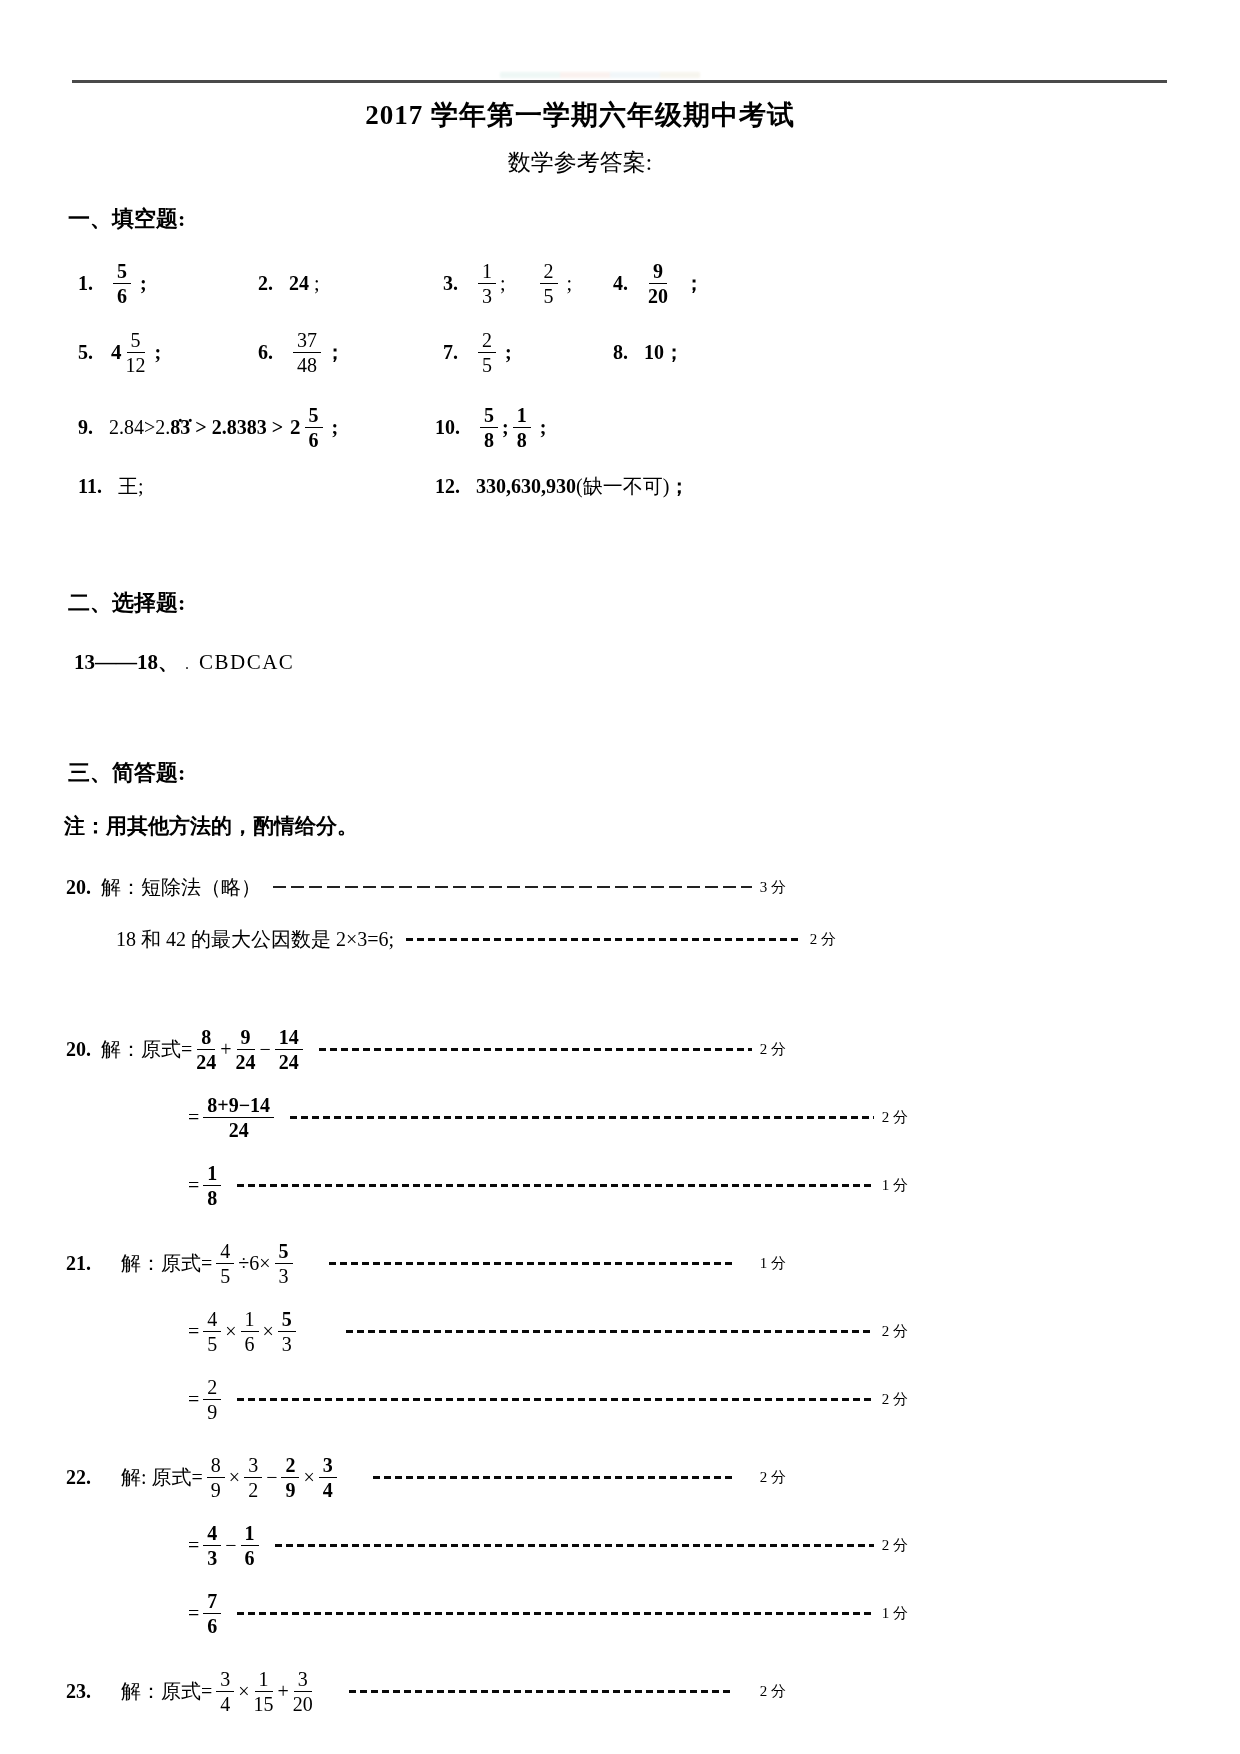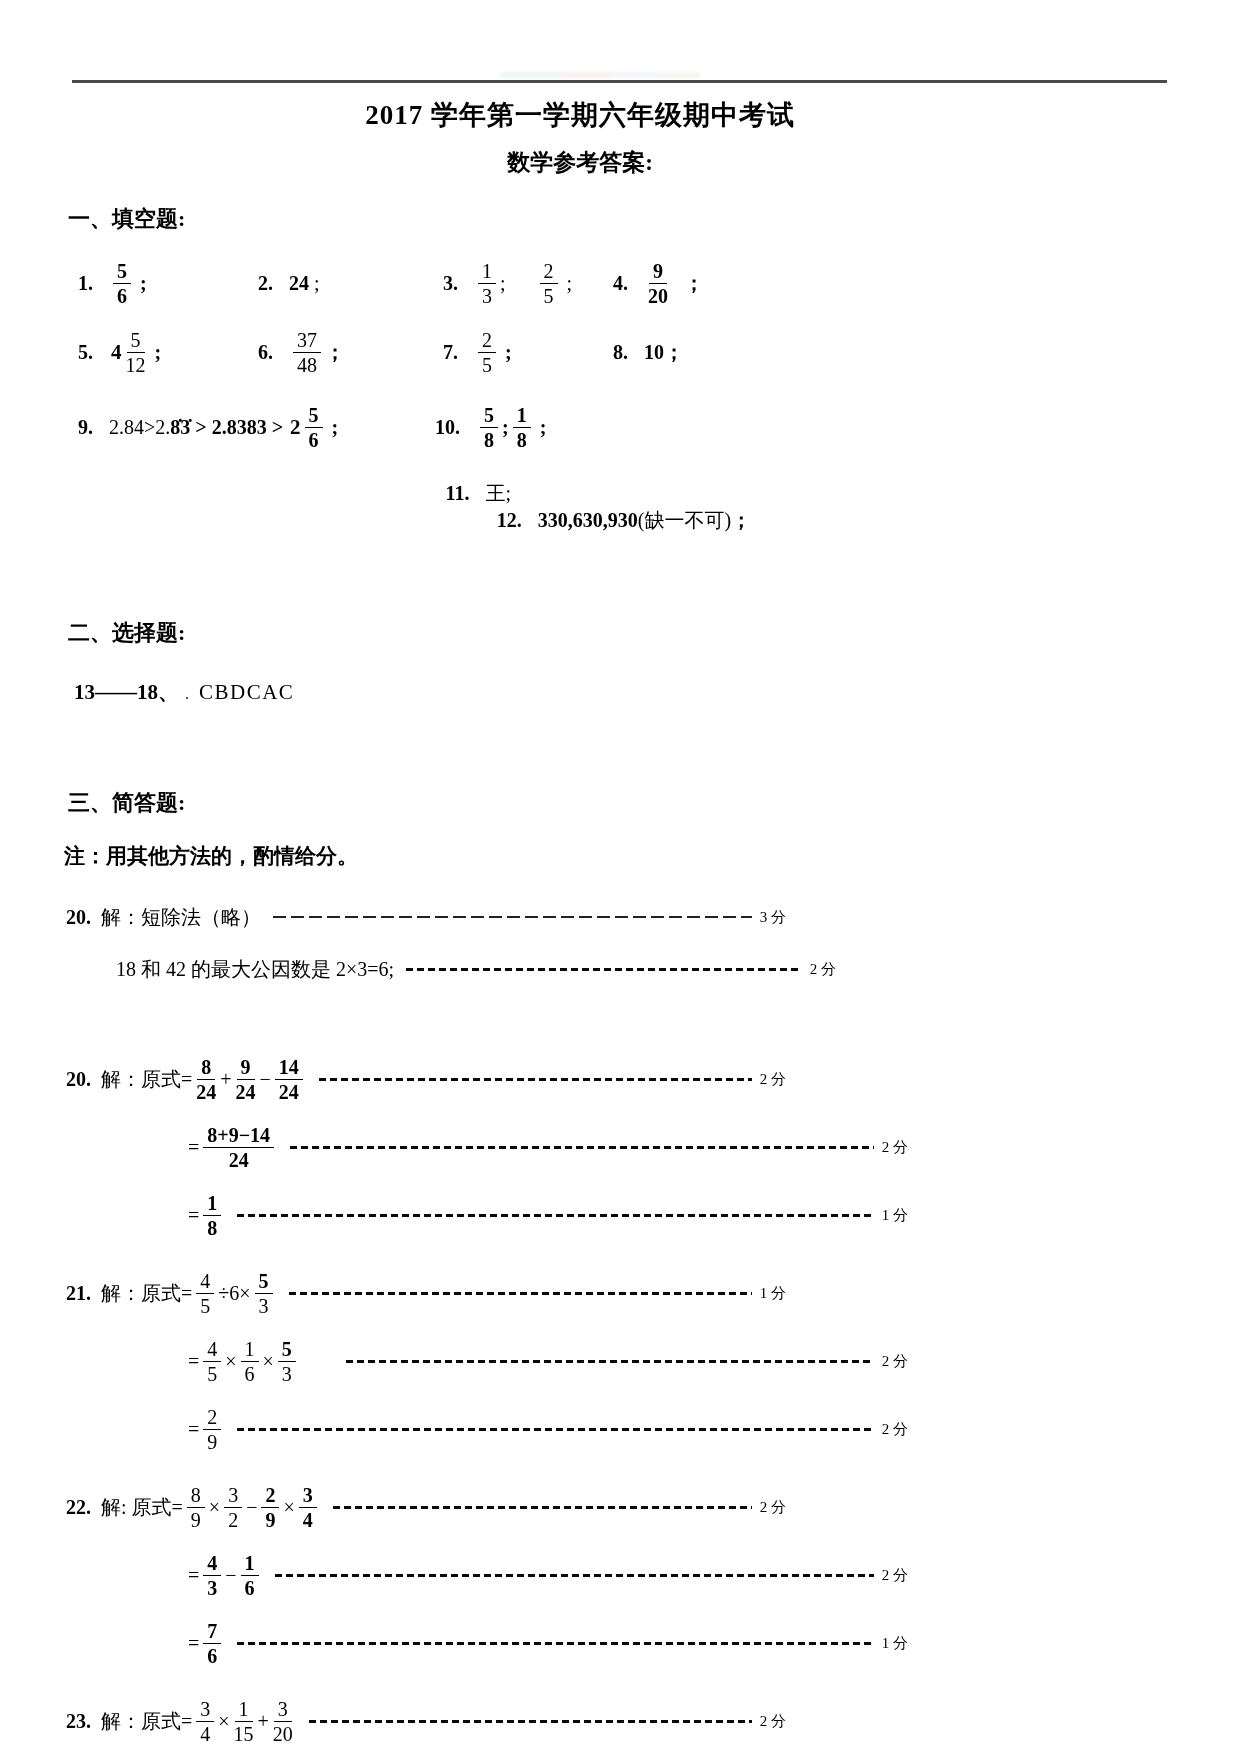--- a/index.html
+++ b/index.html
@@ -7,33 +7,33 @@
   .page { position:relative; width:1240px; min-height:1754px; background:#fff; overflow:hidden; }
 
   .watermark { position:absolute; left:500px; top:72px; width:200px; height:6px; opacity:.35;
     background:linear-gradient(90deg, #cfe9e4 0 30%, #f3d9d2 30% 55%, #d8e6f0 55% 80%, #e8e3cf 80% 100%);
     filter:blur(1px); }
 
   .toprule { margin:80px 0 0 72px; width:1095px; height:3px; background:#4a4a4a; }
 
   .center-col { width:1040px; margin-left:60px; text-align:center; }
   .title { margin:14px 0 0 0; font-size:27px; font-weight:bold; letter-spacing:1px; }
-  .subtitle { margin:14px 0 0 0; font-size:23px; font-weight:bold; }
+  .subtitle { margin:14px 0 0 0; font-size:23px; font-weight:normal; }
 
   .content { margin-left:60px; width:1110px; }
   .sec { margin:26px 0 0 8px; font-size:22px; font-weight:bold; }
   .note { margin:24px 0 0 4px; font-size:21px; font-weight:bold; }
 
   
   .fillrows { margin-top:16px; }
   .frow { display:flex; align-items:center; padding-left:18px; }
   .frow.r1 { min-height:66px; }
   .frow.r2 { min-height:72px; }
   .frow.r3 { min-height:66px; margin-top:6px; }
-  .frow.r4 { min-height:36px; margin-top:20px;flex-direction:column; }
+  .frow.r4 { min-height:36px; margin-top:8px; }
   .fcell { display:flex; align-items:center; }
   .c180 { width:180px; }
   .c185 { width:185px; }
   .c170 { width:170px; }
   .cflex { flex:1; }
   .cw { width:357px; }
   .qno { font-weight:bold; font-size:20px; margin-right:16px; white-space:nowrap; }
 
   
   .math { display:inline-flex; align-items:center; font-size:20px; }
@@ -57,21 +57,21 @@
   .sol.textline { min-height:42px; margin-bottom:10px; }
   .sol .qno { margin-right:10px; }
   .leader { flex:1; height:3px; margin:0 8px 0 12px; align-self:center;
     background:repeating-linear-gradient(90deg,#0a0a0a 0 7px,transparent 7px 11px); }
   .leader.em { height:2px;
     background:repeating-linear-gradient(90deg,#222 0 13px,transparent 13px 18px); }
   .score { font-size:15px; white-space:nowrap; }
   .cont { margin-left:128px; }
   .indent1 { margin-left:56px; }
   .gap-lg { margin-top:58px; }
-  .gap-md { margin-top:16px; }
+  .gap-md { margin-top:16px;gap:20px; }
 </style>
 </head>
 <body>
 
 <div class="page">
   <div class="watermark"></div>
   <div class="toprule"></div>
 
   <div class="center-col">
     <h1 class="title">2017 学年第一学期六年级期中考试</h1>

